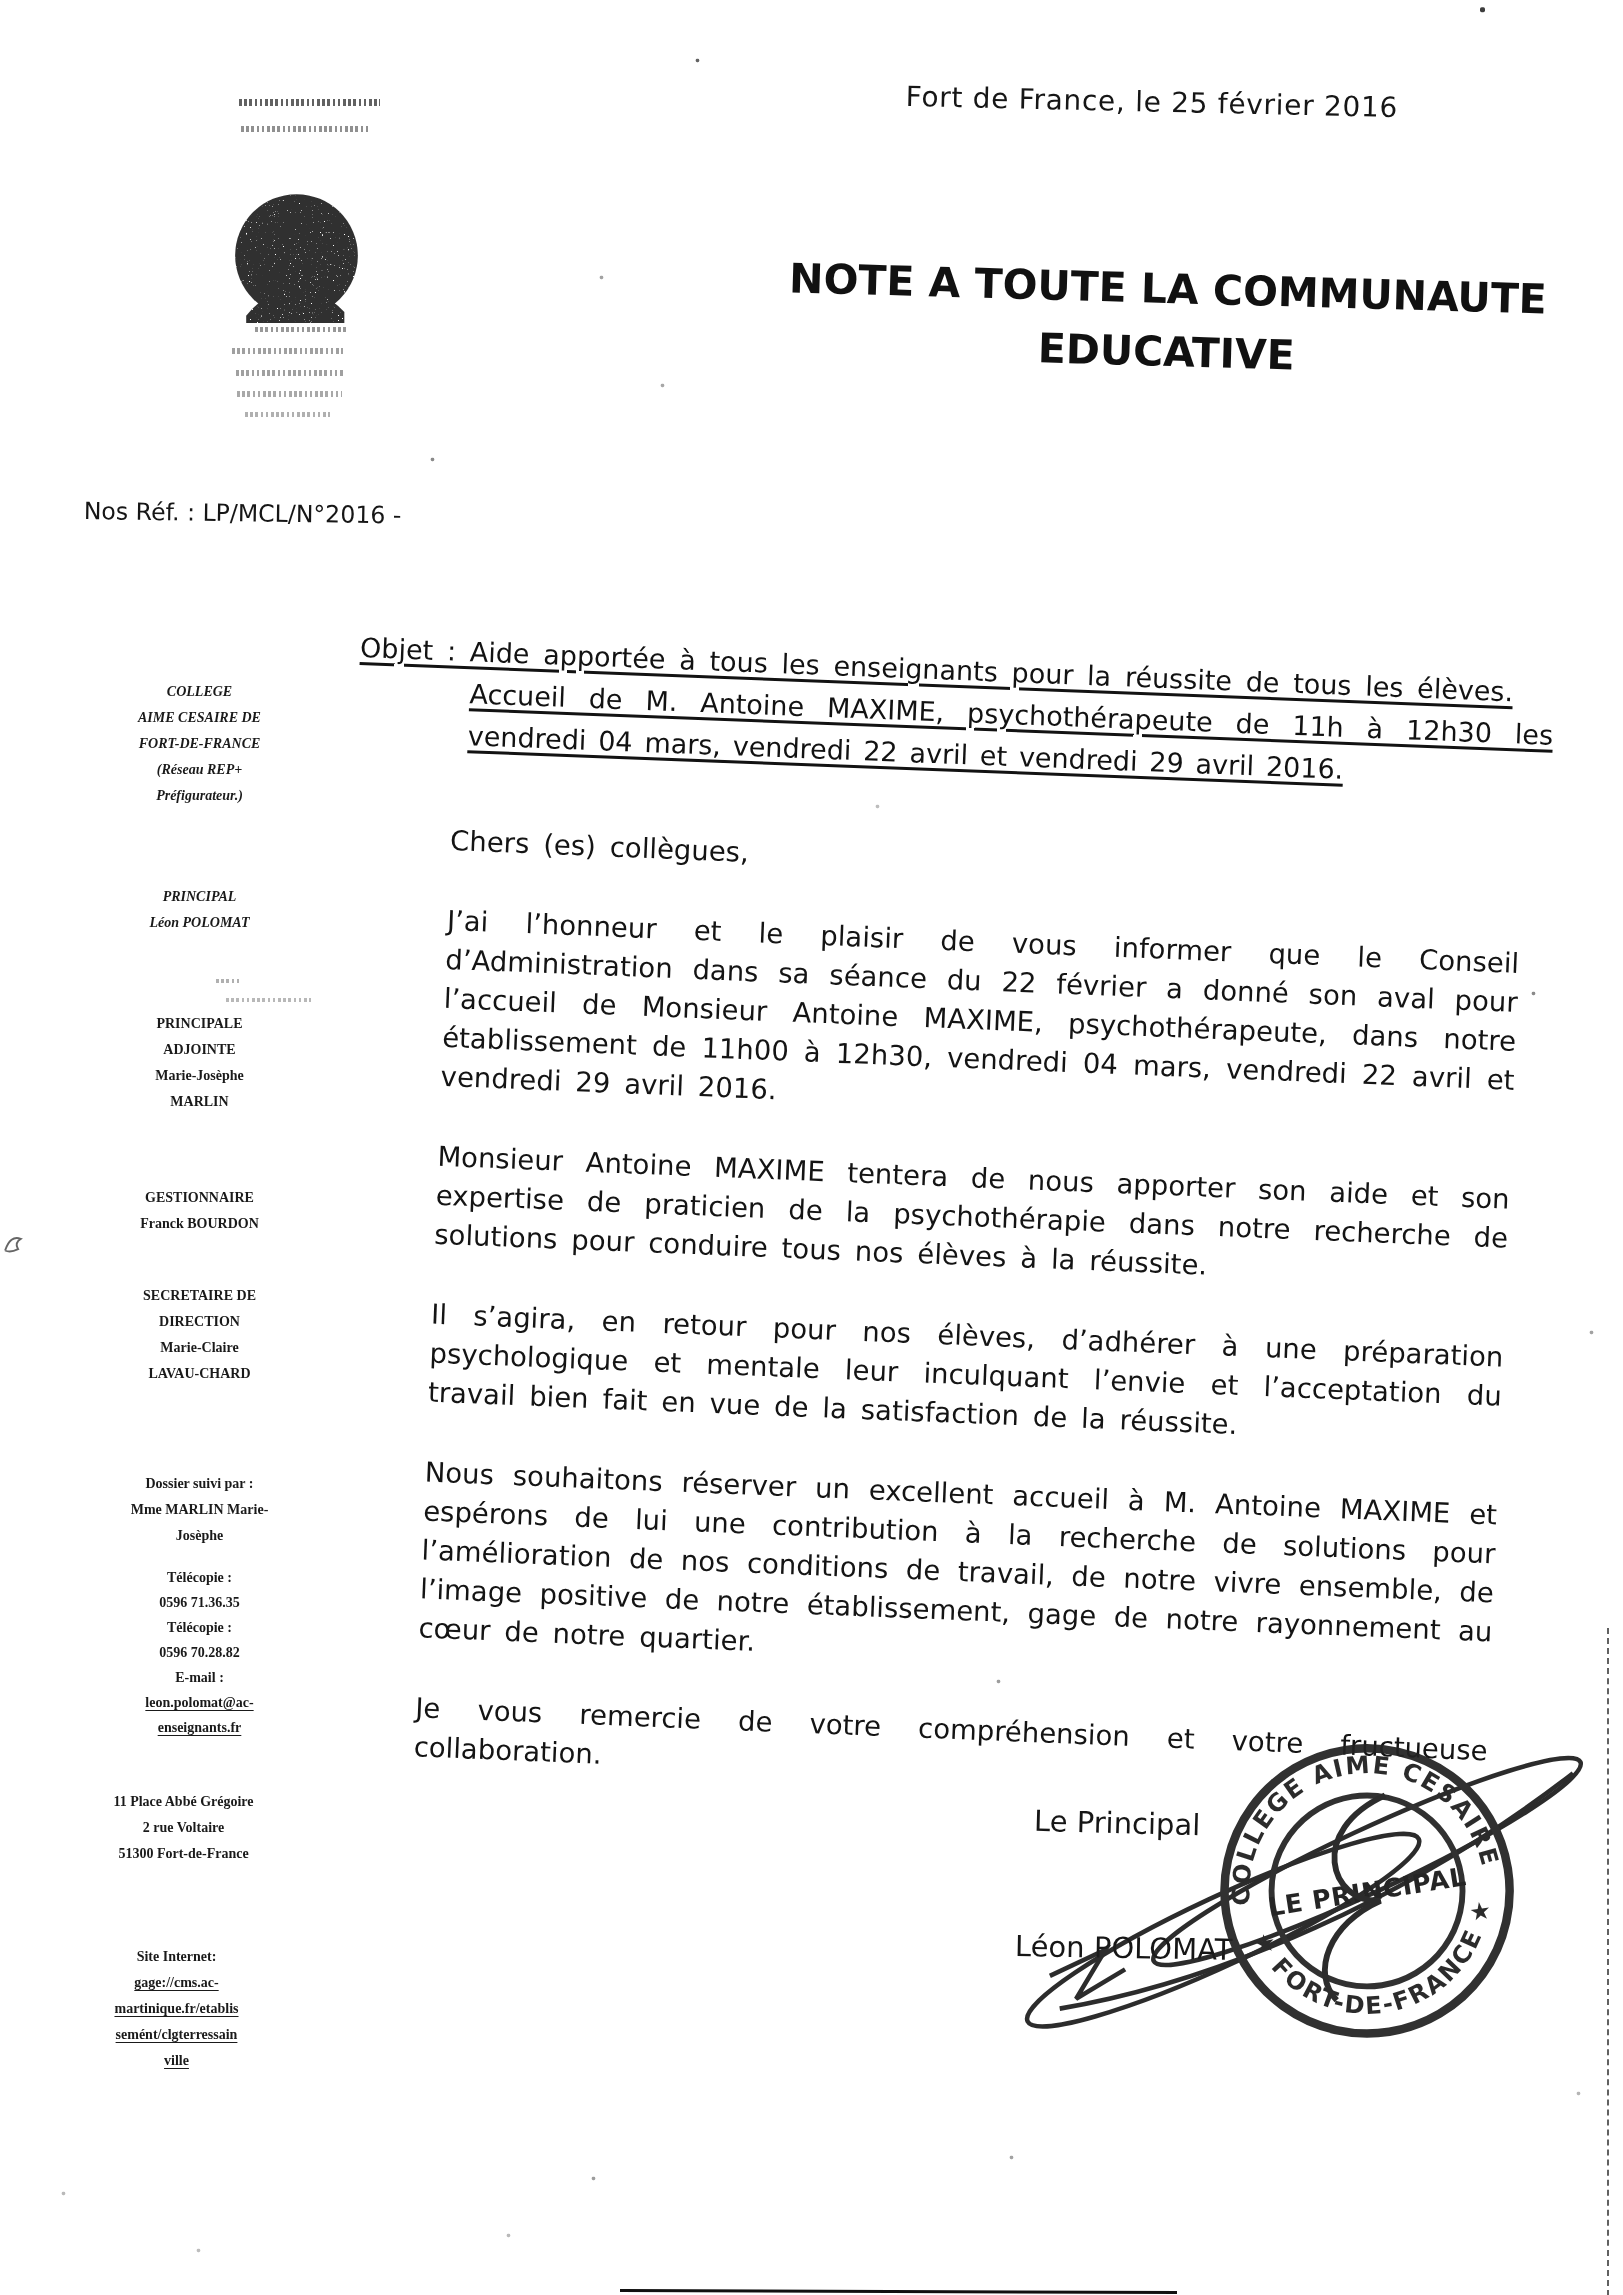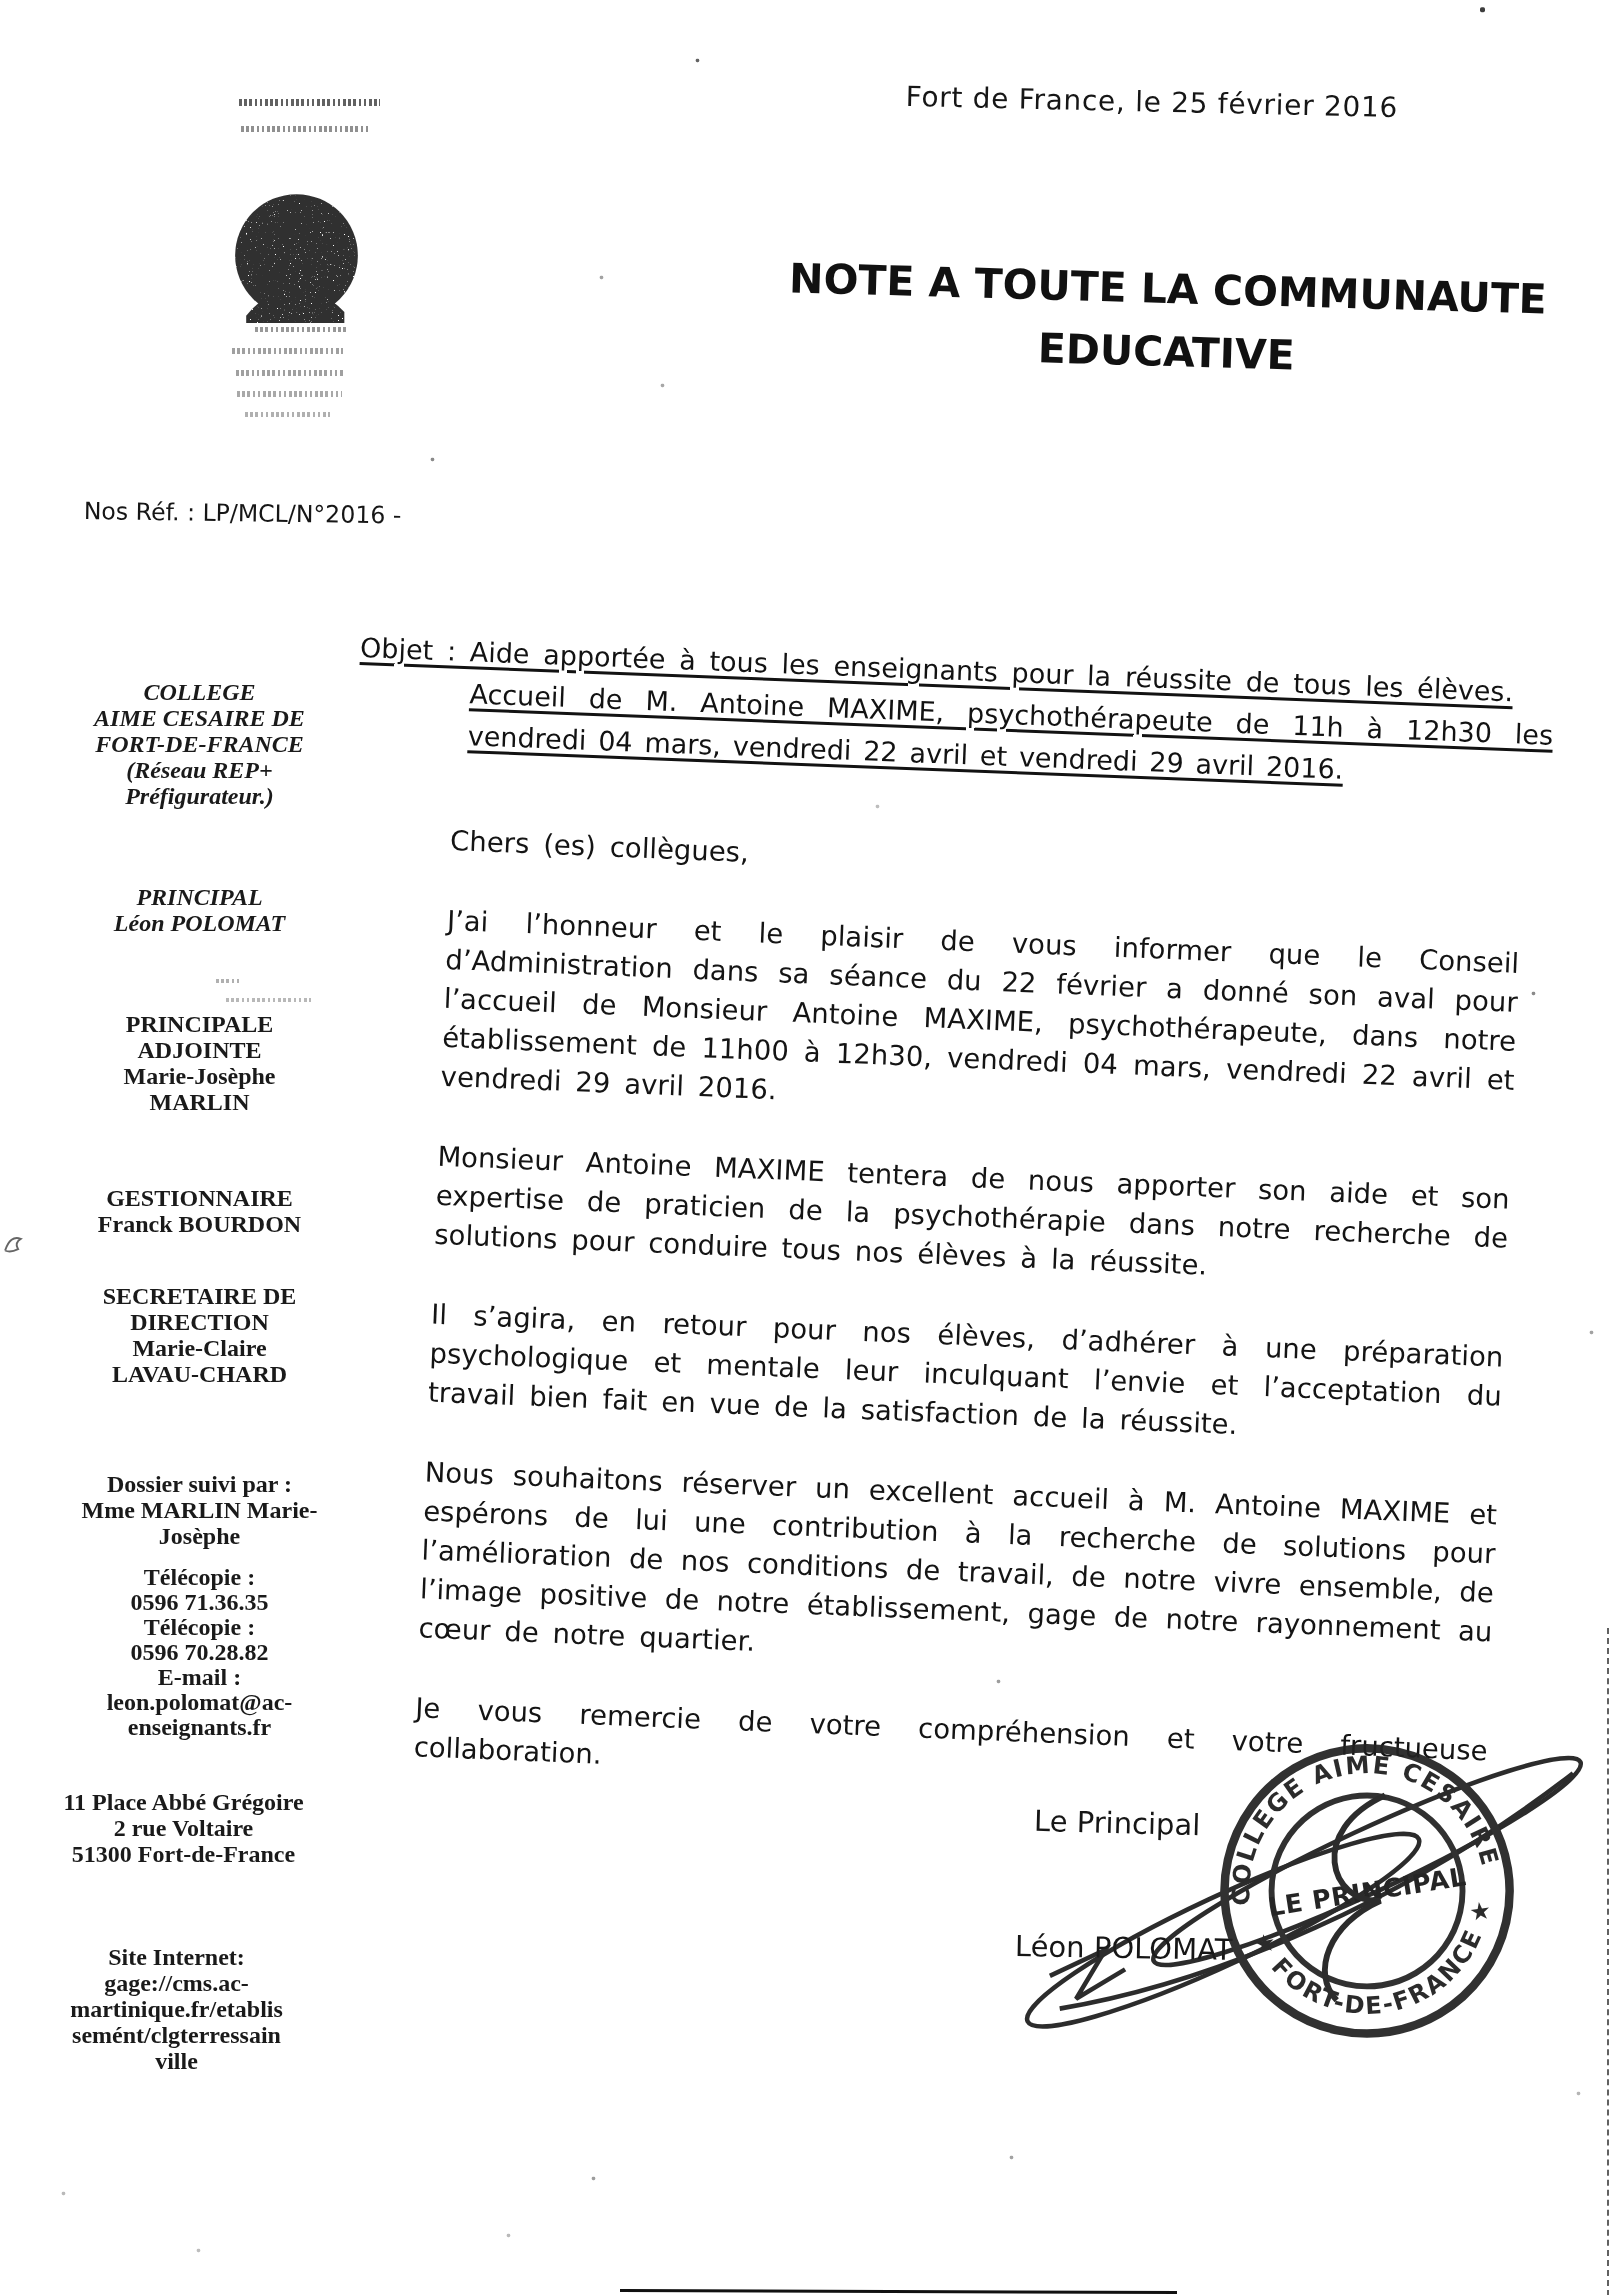--- a/index.html
+++ b/index.html
@@ -12,24 +12,24 @@
   
   .fuzz{background:repeating-linear-gradient(90deg,rgba(70,70,70,.85) 0 2.6px,rgba(0,0,0,0) 2.6px 5.2px);filter:blur(0.5px);}
   .logo-portrait{position:absolute;left:229px;top:188px;width:135px;height:135px;opacity:.85;}
 
   
   .date-line{left:906px;top:80px;font-size:28px;letter-spacing:0.7px;transform:rotate(1.3deg);transform-origin:0 0;white-space:nowrap;}
   .doc-title{left:775px;top:247px;width:788px;text-align:center;font-weight:bold;font-size:41px;line-height:63px;transform:rotate(1.6deg);transform-origin:0 0;color:#111;}
   .ref-line{left:84px;top:497px;font-size:23.6px;transform:rotate(.8deg);transform-origin:0 0;white-space:nowrap;}
 
   
-  .side{left:72px;width:255px;text-align:center;font-family:"Liberation Serif","DejaVu Serif",serif;font-weight:bold;font-size:24px;line-height:26px;color:#1a1a1a;}
+  .side{left:72px;width:255px;text-align:center;font-family:"Liberation Serif","DejaVu Serif",serif;font-weight:bold;font-size:14px;line-height:26px;color:#1a1a1a;}
   .side .ln{display:block;}
   .side.italic{font-style:italic;}
-  .u2{text-decoration-thickness:1.3px;text-underline-offset:2.6px;}
+  .u2{text-decoration:underline;text-decoration-thickness:1.3px;text-underline-offset:2.6px;}
 
   
   .objet{left:361px;top:627px;width:1178px;font-size:27px;line-height:42px;transform:rotate(2.2deg);transform-origin:0 0;color:#121212;}
   .objet .oln{display:block;white-space:nowrap;text-decoration:underline;text-decoration-thickness:2.6px;text-underline-offset:5.2px;}
   .objet .oln.i1{margin-left:111px;word-spacing:14.4px;}
   .objet .oln.i2{margin-left:111px;word-spacing:3.3px;}
   .objet .oln.i0{word-spacing:5.2px;}
 
   
   .letter-body{left:451px;top:821px;width:1073px;font-size:27.5px;line-height:39px;transform:rotate(2.3deg);transform-origin:0 0;color:#141414;}

